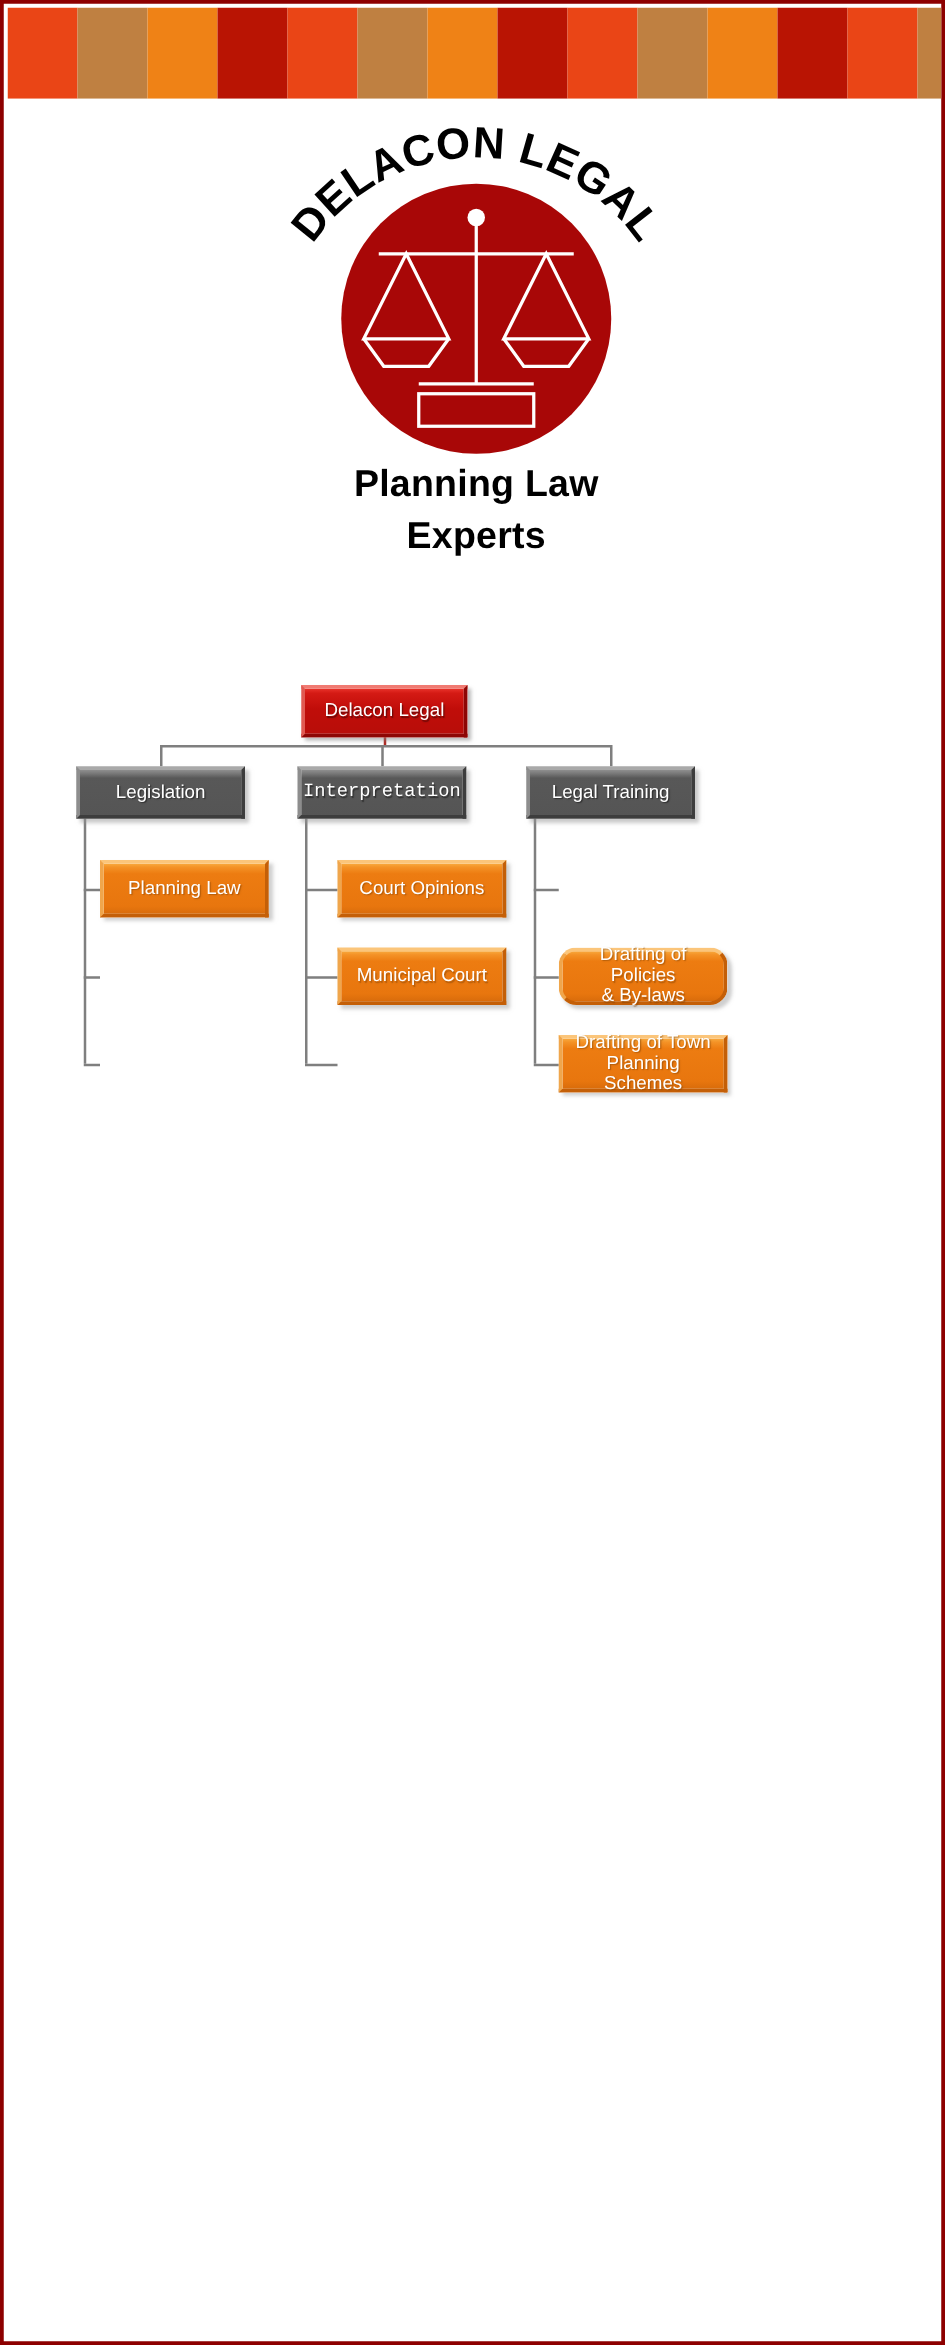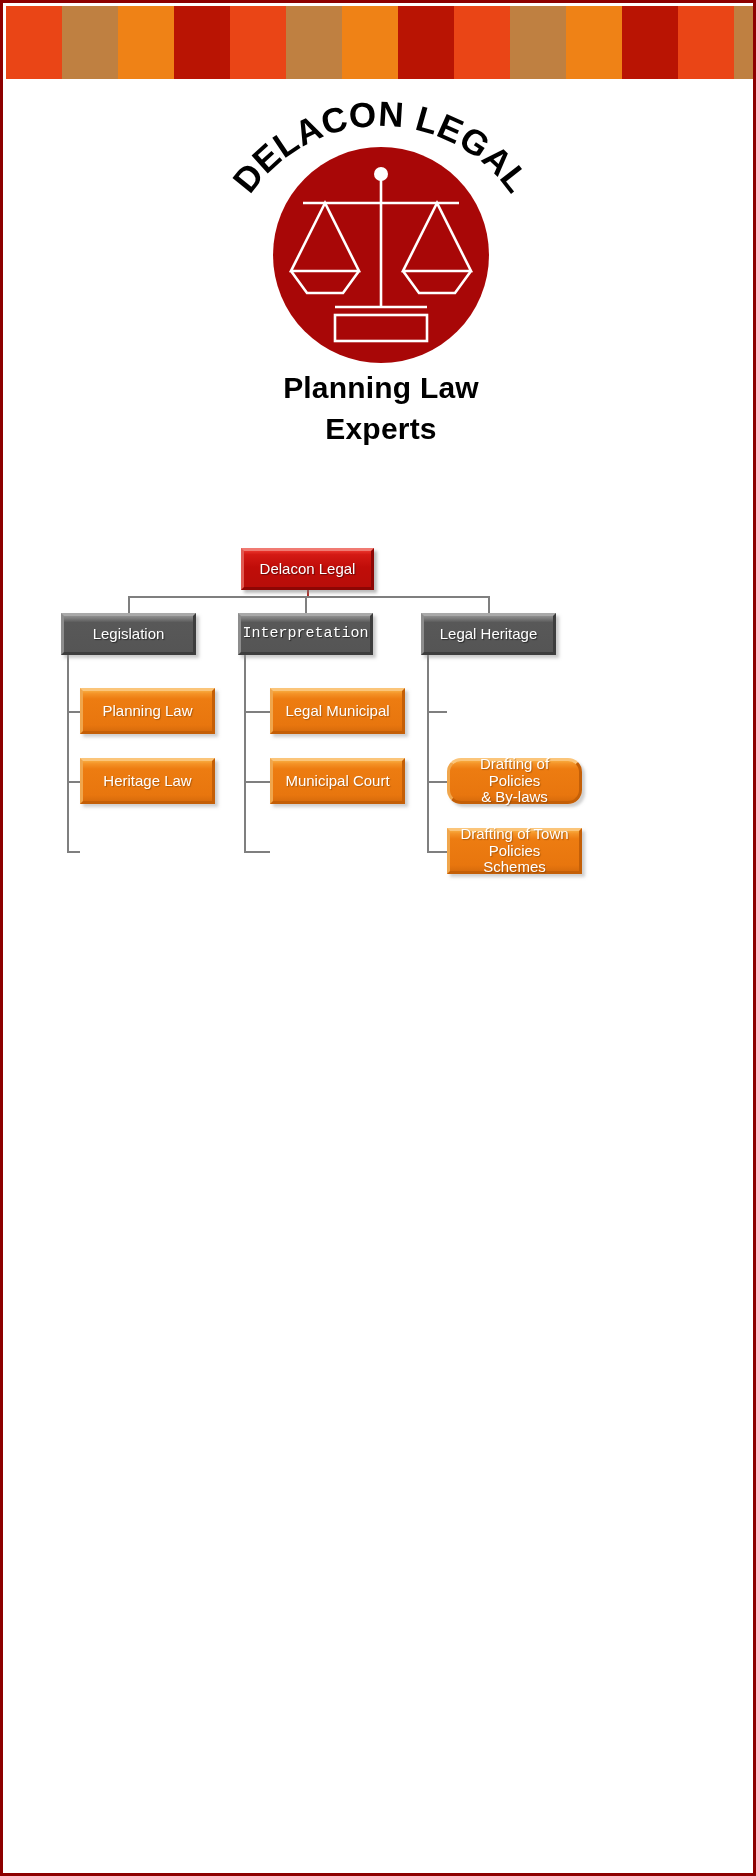--- a/index.html
+++ b/index.html
@@ -237,35 +237,34 @@
   <div class="chart" id="chart">
       <div class="node root" style="left: 238px; top: 15px; width: 133px; height: 42px;">Delacon Legal</div>
       <div class="connector stem" style="left: 303.5px; top: 57px; height: 6px;"></div>
       <div class="connector h" style="left: 125.5px; top: 63px; width: 360px;"></div>
       <div class="connector v" style="left: 124.5px; top: 63px; height: 17px;"></div>
       <div class="node branch" style="left: 58px; top: 80px; width: 135px; height: 42px;">Legislation</div>
       <div class="connector v" style="left: 64px; top: 122px; height: 196px;"></div>
       <div class="connector h" style="left: 64px; top: 178px; width: 13px;"></div>
       <div class="node leaf" style="left: 77px; top: 155px; width: 135px; height: 46px;">Planning Law</div>
       <div class="connector h" style="left: 64px; top: 248px; width: 13px;"></div>
-      <div class="node leaf" style="left: 77px; top: 225px; width: 135px; height: 46px;">Heritage Law</div>
       <div class="connector h" style="left: 64px; top: 318px; width: 13px;"></div>
       <div class="connector v" style="left: 301.5px; top: 63px; height: 17px;"></div>
       <div class="node branch" style="left: 235px; top: 80px; width: 135px; height: 42px; font-family: Liberation Mono, monospace;">Interpretation</div>
       <div class="connector v" style="left: 241px; top: 122px; height: 196px;"></div>
       <div class="connector h" style="left: 241px; top: 178px; width: 26px;"></div>
-      <div class="node leaf" style="left: 267px; top: 155px; width: 135px; height: 46px;">Legal Municipal</div>
+      <div class="node leaf" style="left: 267px; top: 155px; width: 135px; height: 46px;">Court Opinions</div>
       <div class="connector h" style="left: 241px; top: 248px; width: 26px;"></div>
       <div class="node leaf" style="left: 267px; top: 225px; width: 135px; height: 46px;">Municipal Court</div>
       <div class="connector h" style="left: 241px; top: 318px; width: 26px;"></div>
       <div class="connector v" style="left: 484.5px; top: 63px; height: 17px;"></div>
-      <div class="node branch" style="left: 418px; top: 80px; width: 135px; height: 42px;">Legal Heritage</div>
+      <div class="node branch" style="left: 418px; top: 80px; width: 135px; height: 42px;">Legal Training</div>
       <div class="connector v" style="left: 424px; top: 122px; height: 196px;"></div>
       <div class="connector h" style="left: 424px; top: 178px; width: 20px;"></div>
       <div class="connector h" style="left: 424px; top: 248px; width: 20px;"></div>
       <div class="node leaf" style="left: 444px; top: 225px; width: 135px; height: 46px; border-radius: 14px;">Drafting of Policies
 &amp; By-laws</div>
       <div class="connector h" style="left: 424px; top: 318px; width: 20px;"></div>
       <div class="node leaf" style="left: 444px; top: 295px; width: 135px; height: 46px;">Drafting of Town
-Policies Schemes</div>
+Planning Schemes</div>
     </div>
 
 </div>
 
 </body></html>

